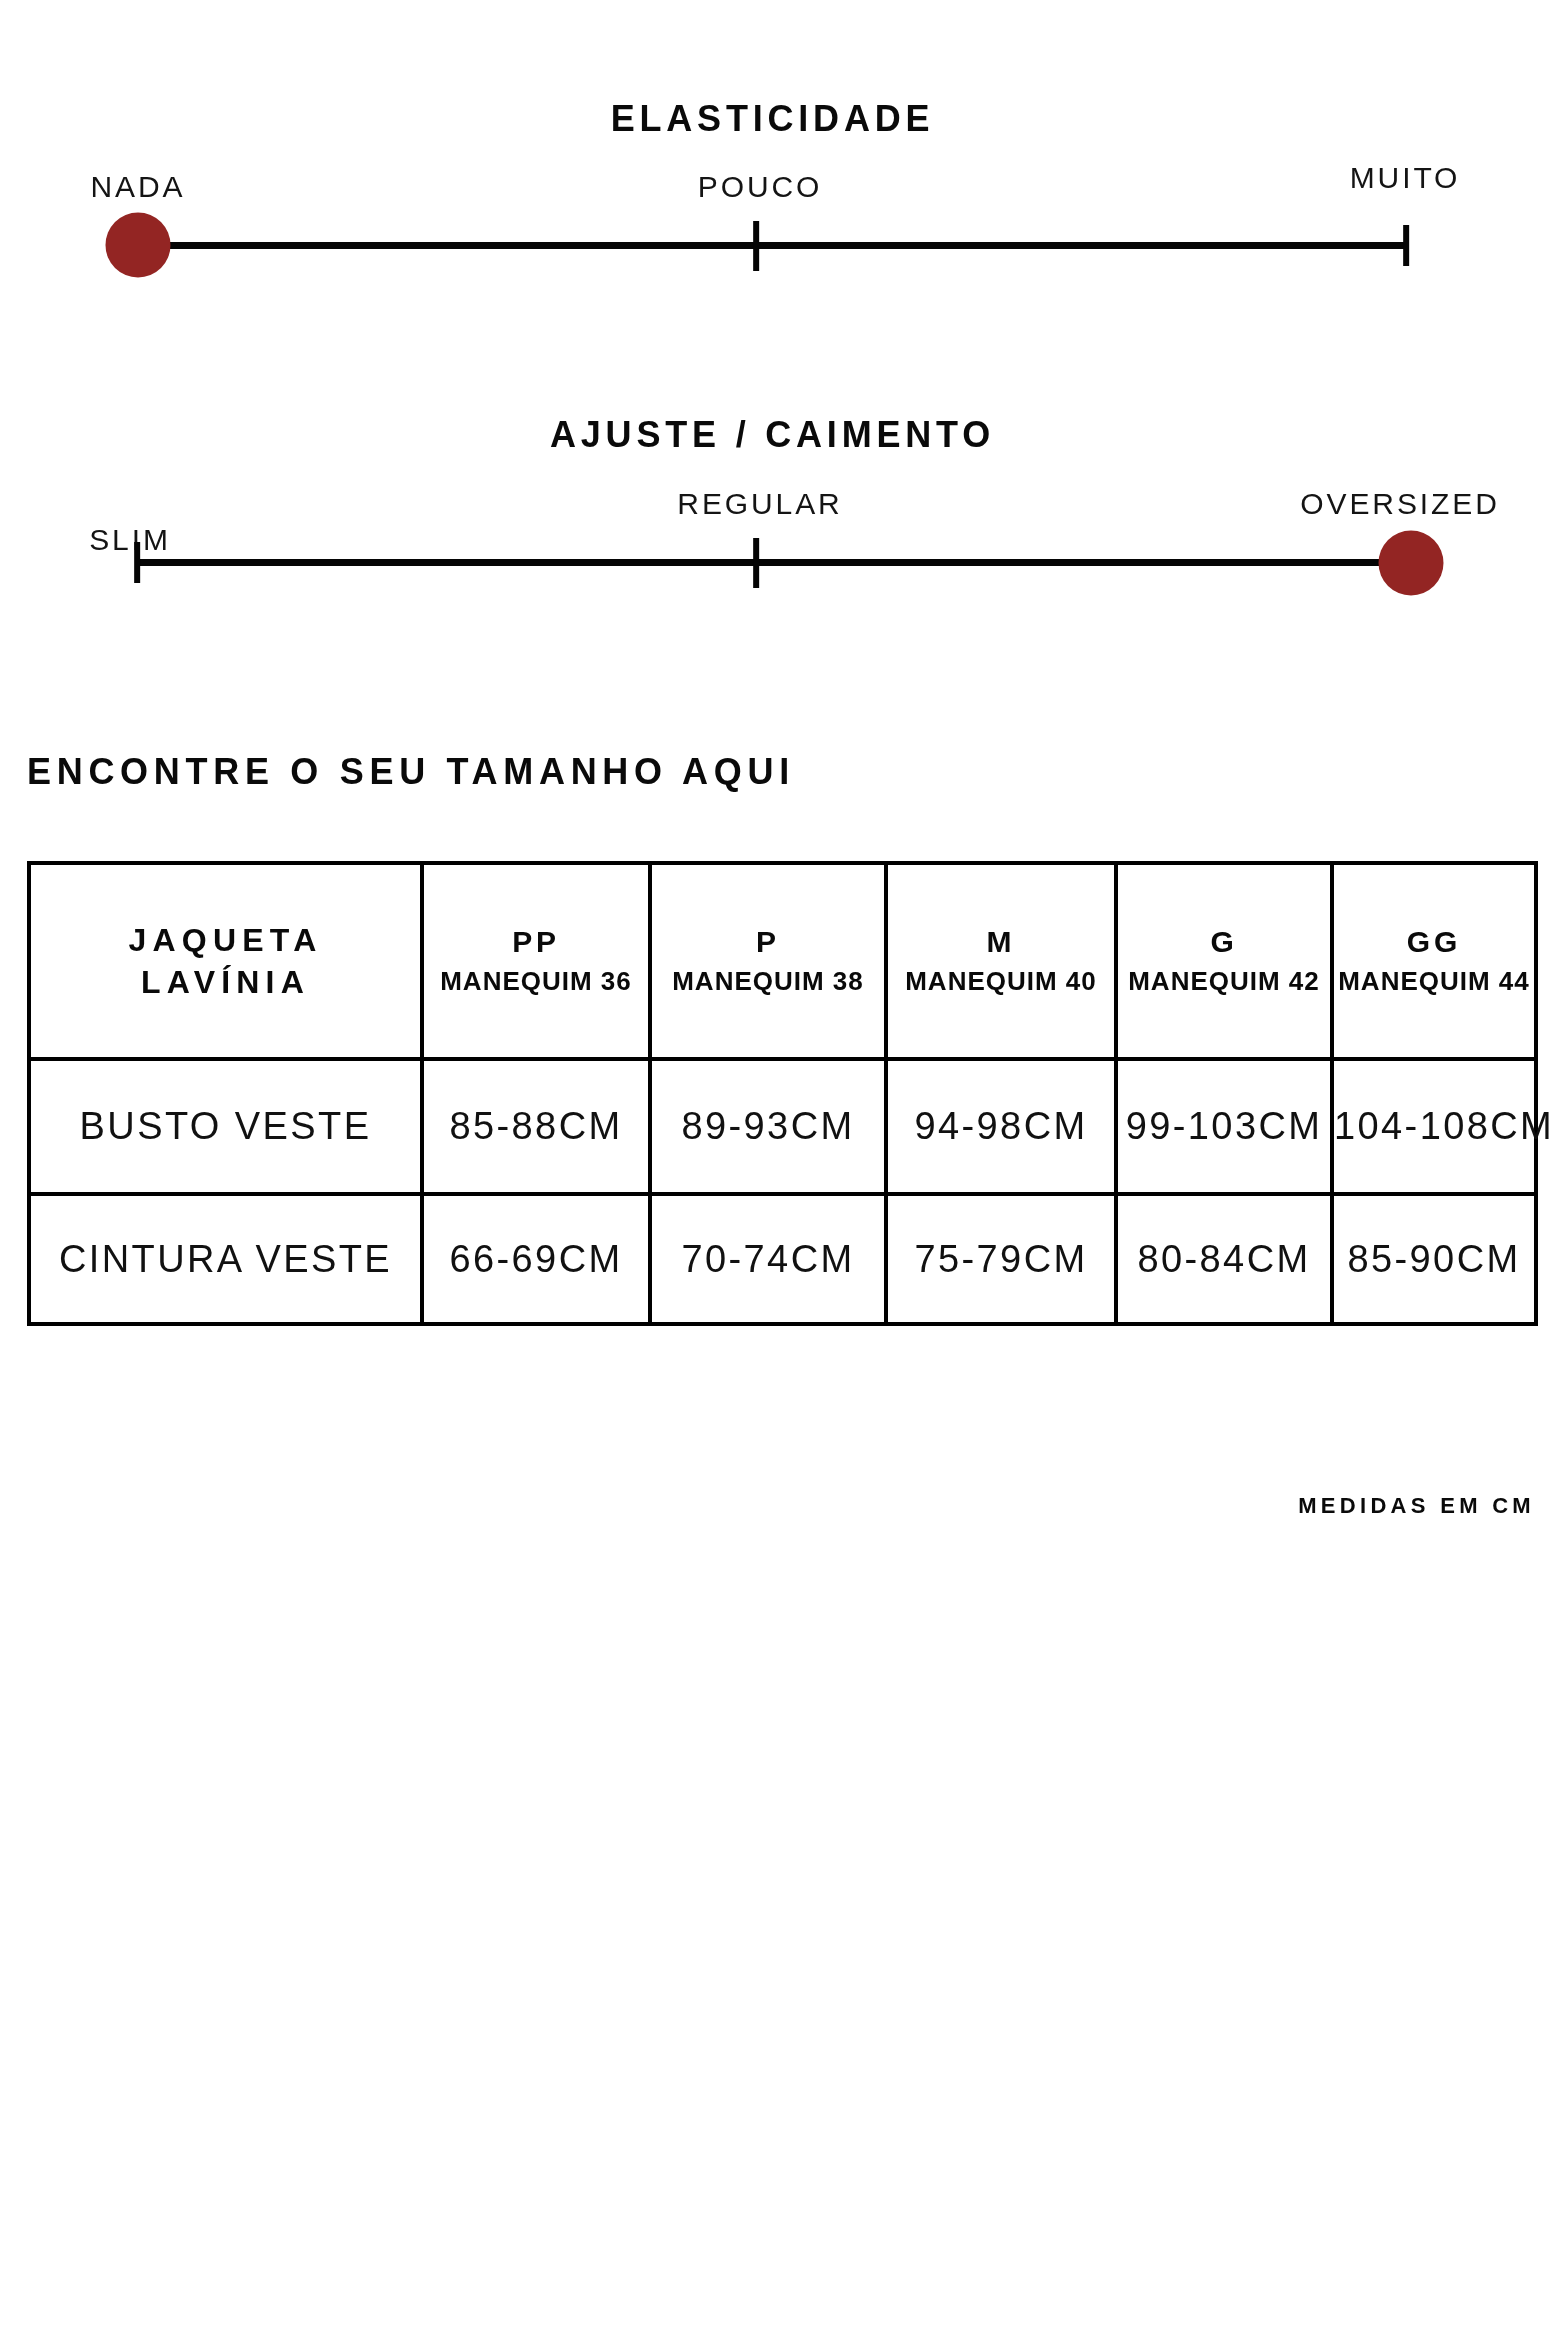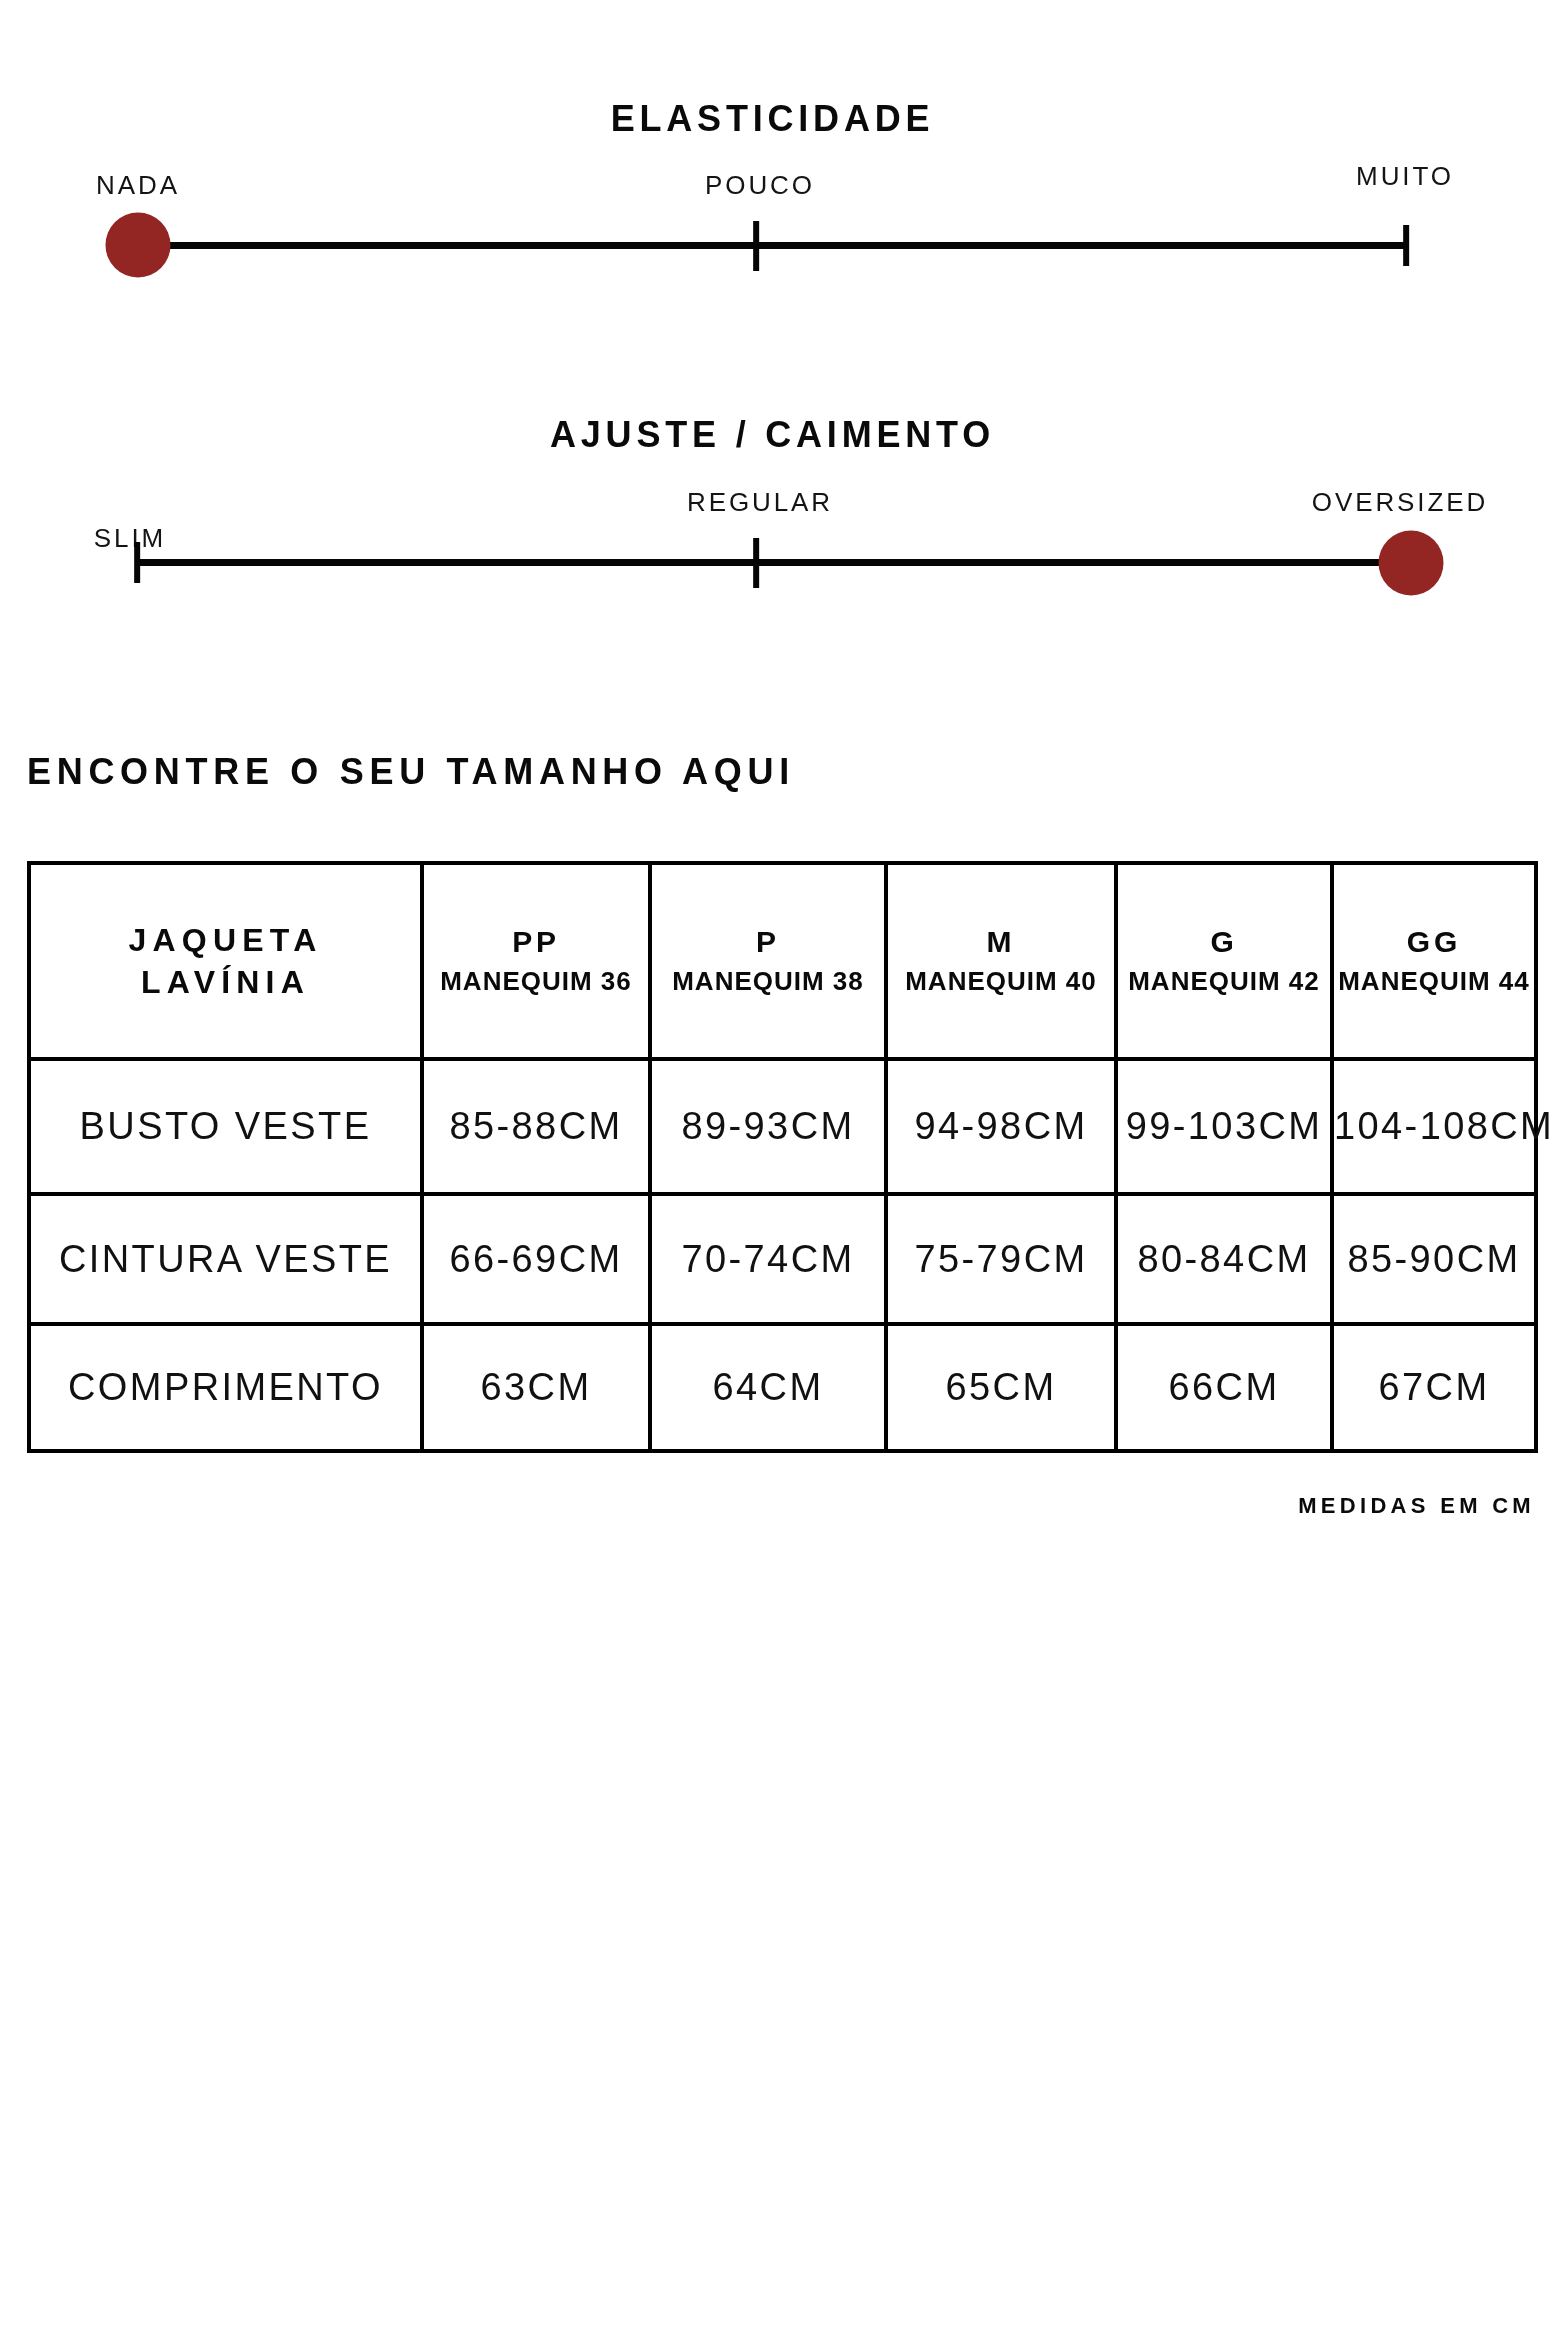--- a/index.html
+++ b/index.html
@@ -12,21 +12,21 @@
   .abs{position:absolute;}
 
   
   .slider-title{
     left:138px;width:1269px;text-align:center;
     font-size:36px;font-weight:700;letter-spacing:4.8px;color:#0a0a0a;
     white-space:nowrap;
   }
   .slider-label{
     transform:translateX(-50%);
-    font-size:26px;font-weight:400;letter-spacing:2.9px;color:#141414;
+    font-size:30px;font-weight:400;letter-spacing:2.9px;color:#141414;
     white-space:nowrap;
   }
   .track{height:7.1px;background:#050505;}
   .tick{width:5.7px;background:#050505;transform:translateX(-50%);}
   .dot{
     width:65px;height:65px;border-radius:50%;
     transform:translate(-50%,-50%);
   }
 
   
@@ -143,25 +143,17 @@
 
   <tr style="height:130px">
     <td class="measure-cell">CINTURA VESTE</td>
     <td class="measure-cell">66-69CM</td>
     <td class="measure-cell">70-74CM</td>
     <td class="measure-cell">75-79CM</td>
     <td class="measure-cell">80-84CM</td>
     <td class="measure-cell">85-90CM</td>
   </tr>
 
-  <tr style="height:127px">
-    <td class="measure-cell">COMPRIMENTO</td>
-    <td class="measure-cell">63CM</td>
-    <td class="measure-cell">64CM</td>
-    <td class="measure-cell">65CM</td>
-    <td class="measure-cell">66CM</td>
-    <td class="measure-cell">67CM</td>
-  </tr>
 </tbody>
   </table>
 
 <div class="abs footnote">MEDIDAS EM CM</div>
 
 
 </body></html>

